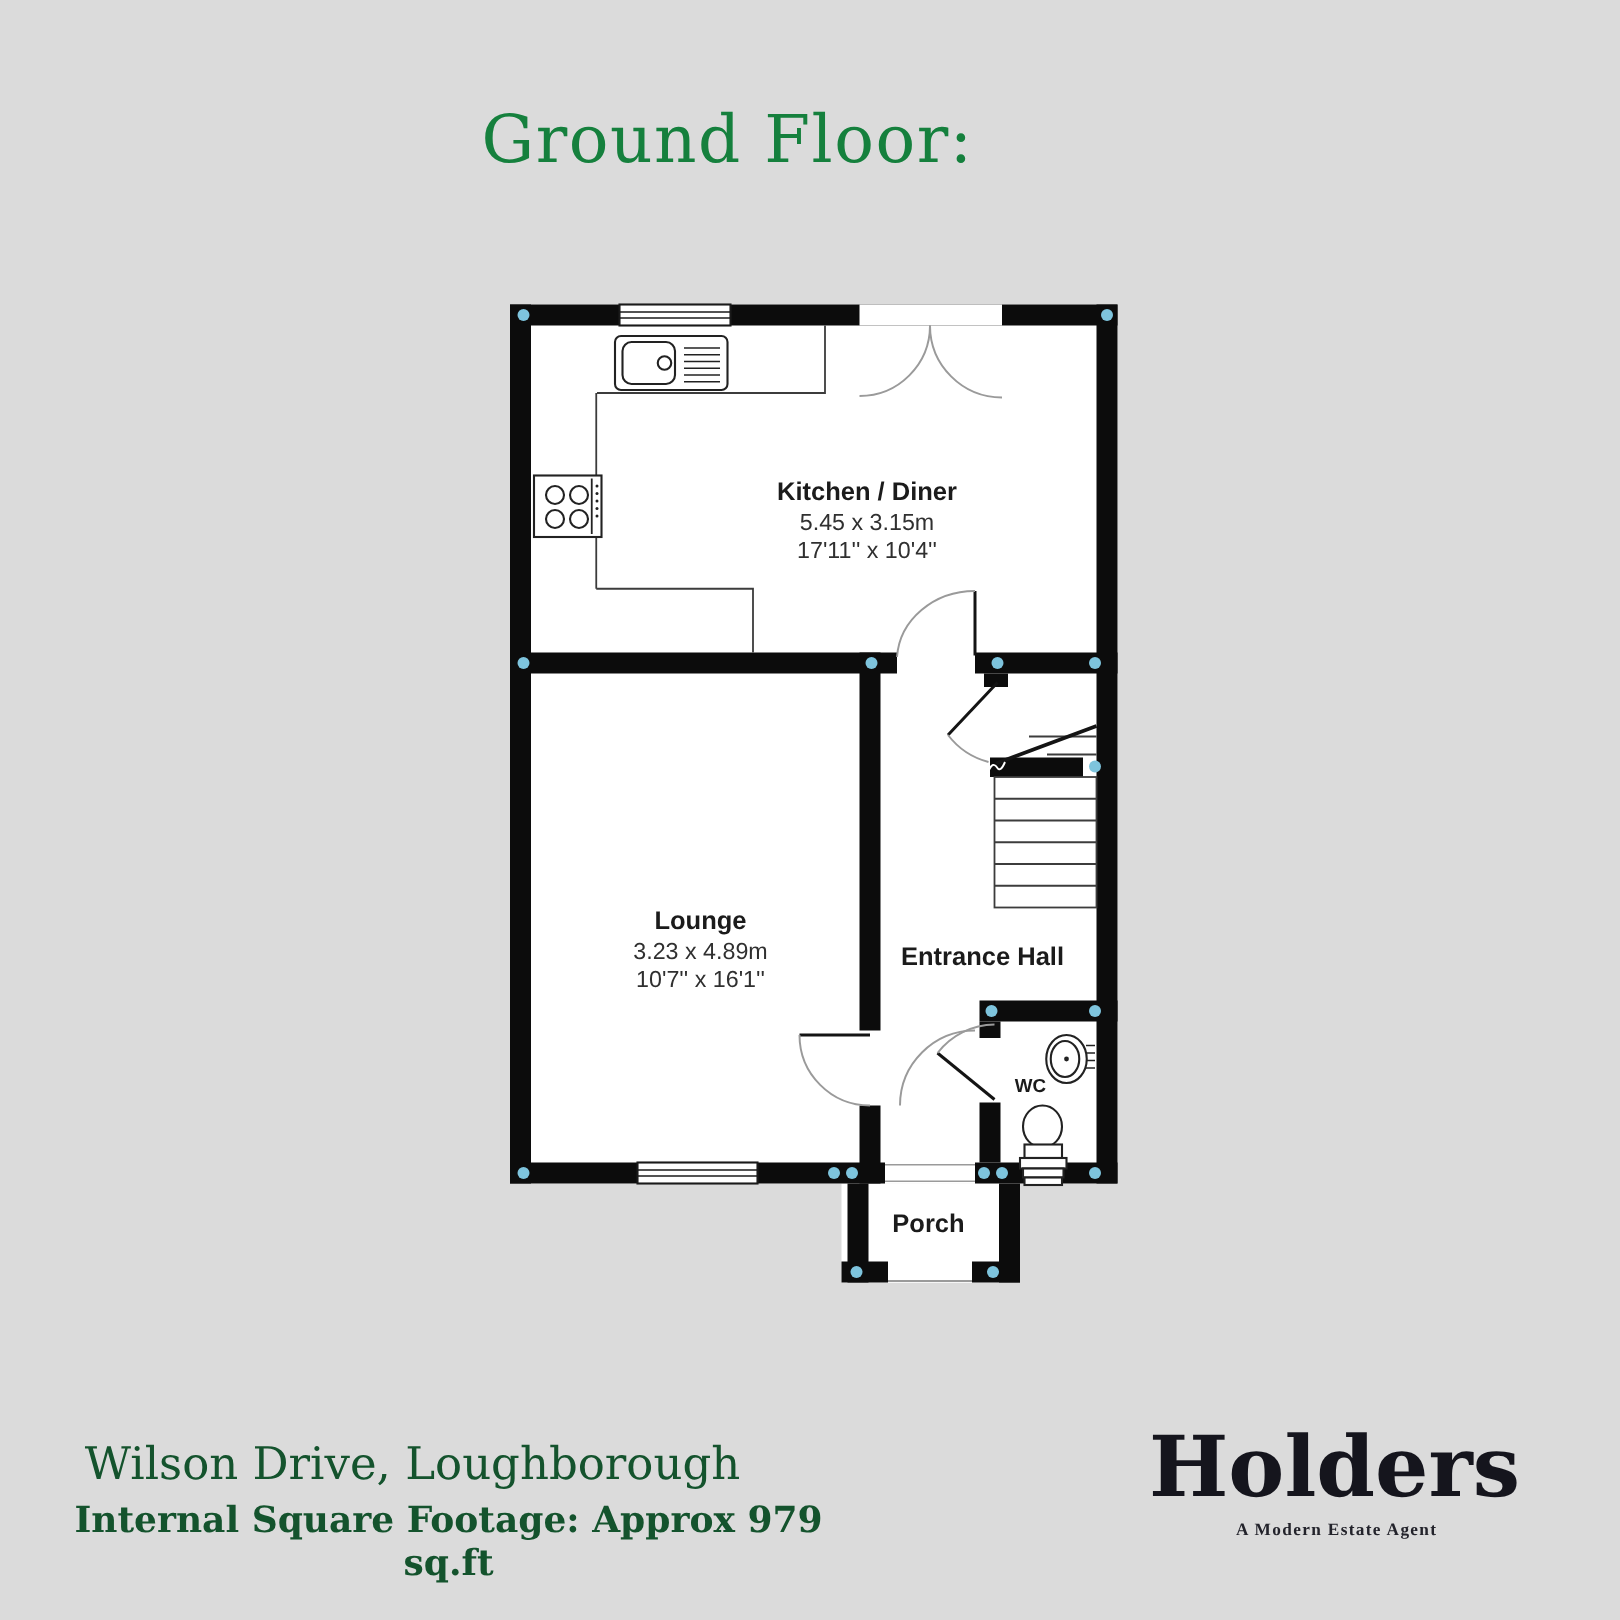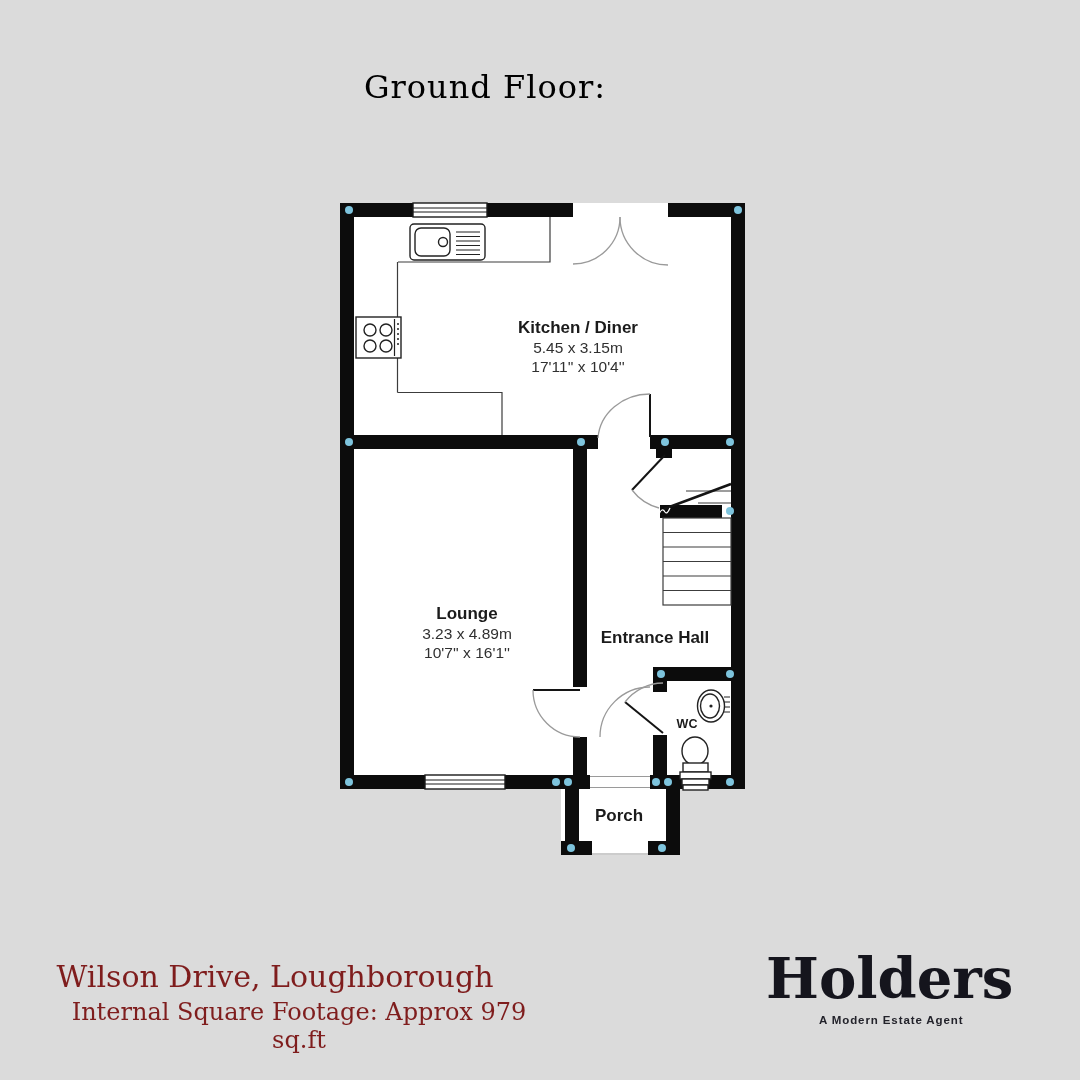--- a/index.html
+++ b/index.html
@@ -1,26 +1,26 @@
 <!DOCTYPE html>
 <html><head>
 <meta charset="utf-8">
 <style>
   html,body{margin:0;padding:0;}
   .canvas{position:relative;width:1080px;height:1080px;background:#dbdbdb;overflow:hidden;
           font-family:"Liberation Sans",sans-serif;}
   .page-title{position:absolute;left:0;top:68px;width:970px;text-align:center;
-              font-family:"DejaVu Serif",serif;font-size:32px;font-weight:400;color:#000000;letter-spacing:1px;}
+              font-family:"DejaVu Serif",serif;font-size:44px;font-weight:400;color:#15803d;letter-spacing:1px;}
   .plan-svg{position:absolute;left:0;top:0;}
-  .footer{position:absolute;left:0;top:960px;width:550px;text-align:center;color:#7f1d1d;}
+  .footer{position:absolute;left:0;top:960px;width:550px;text-align:center;color:#14532d;}
   .footer .address{font-family:"DejaVu Serif",serif;font-size:30px;font-weight:500;line-height:34px;}
-  .footer .sqft{font-family:"DejaVu Serif",serif;font-size:24px;font-weight:400;margin-top:4px;padding-left:48px;}
+  .footer .sqft{font-family:"DejaVu Serif",serif;font-size:24px;font-weight:700;margin-top:4px;padding-left:48px;}
   .brand{position:absolute;left:766px;top:948px;color:#15151d;text-align:center;}
   .brand .brand-name{font-family:"DejaVu Serif",serif;font-weight:700;font-size:56px;line-height:60px;letter-spacing:0px;}
-  .brand .brand-tagline{font-family:Liberation Sans, sans-serif;font-size:11.5px;font-weight:700;
+  .brand .brand-tagline{font-family:Liberation Serif, serif;font-size:11.5px;font-weight:700;
                         letter-spacing:0.9px;color:#23232b;margin-top:6px;margin-left:3px;}
   
   .rname{font:700 17px "Liberation Sans",sans-serif;fill:#1b1b1b;}
   .rdim{font:400 15.5px "Liberation Sans",sans-serif;fill:#303030;}
   .rsmall{font:700 12.5px "Liberation Sans",sans-serif;fill:#1b1b1b;}
   .thin{stroke:#3c3c3c;stroke-width:1.2;fill:none;}
   .fixture{stroke:#222;stroke-width:1.4;fill:#ffffff;}
   .arc{stroke:#9a9a9a;stroke-width:1.3;fill:none;}
   .leaf{stroke:#141414;stroke-width:2;fill:none;}
 </style>

